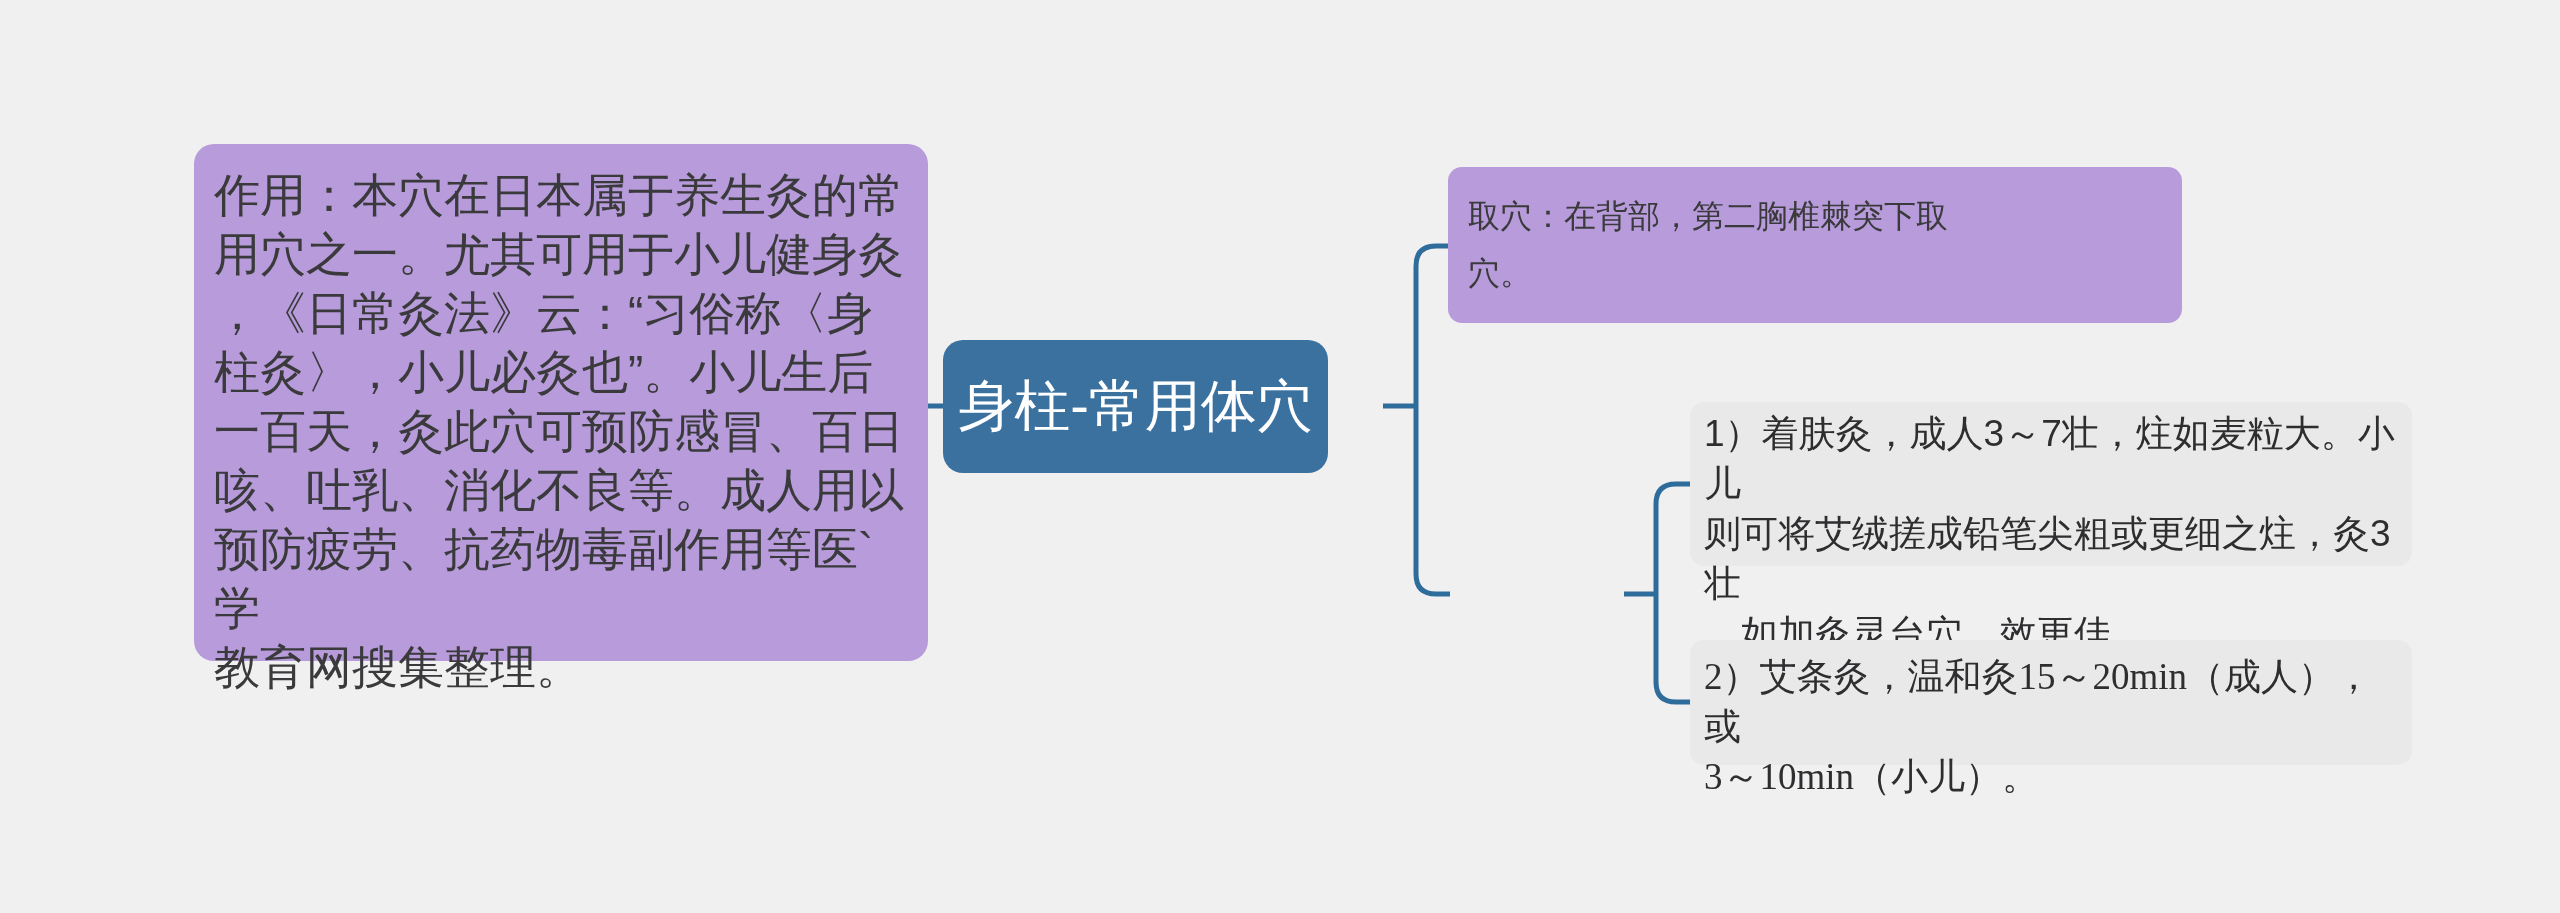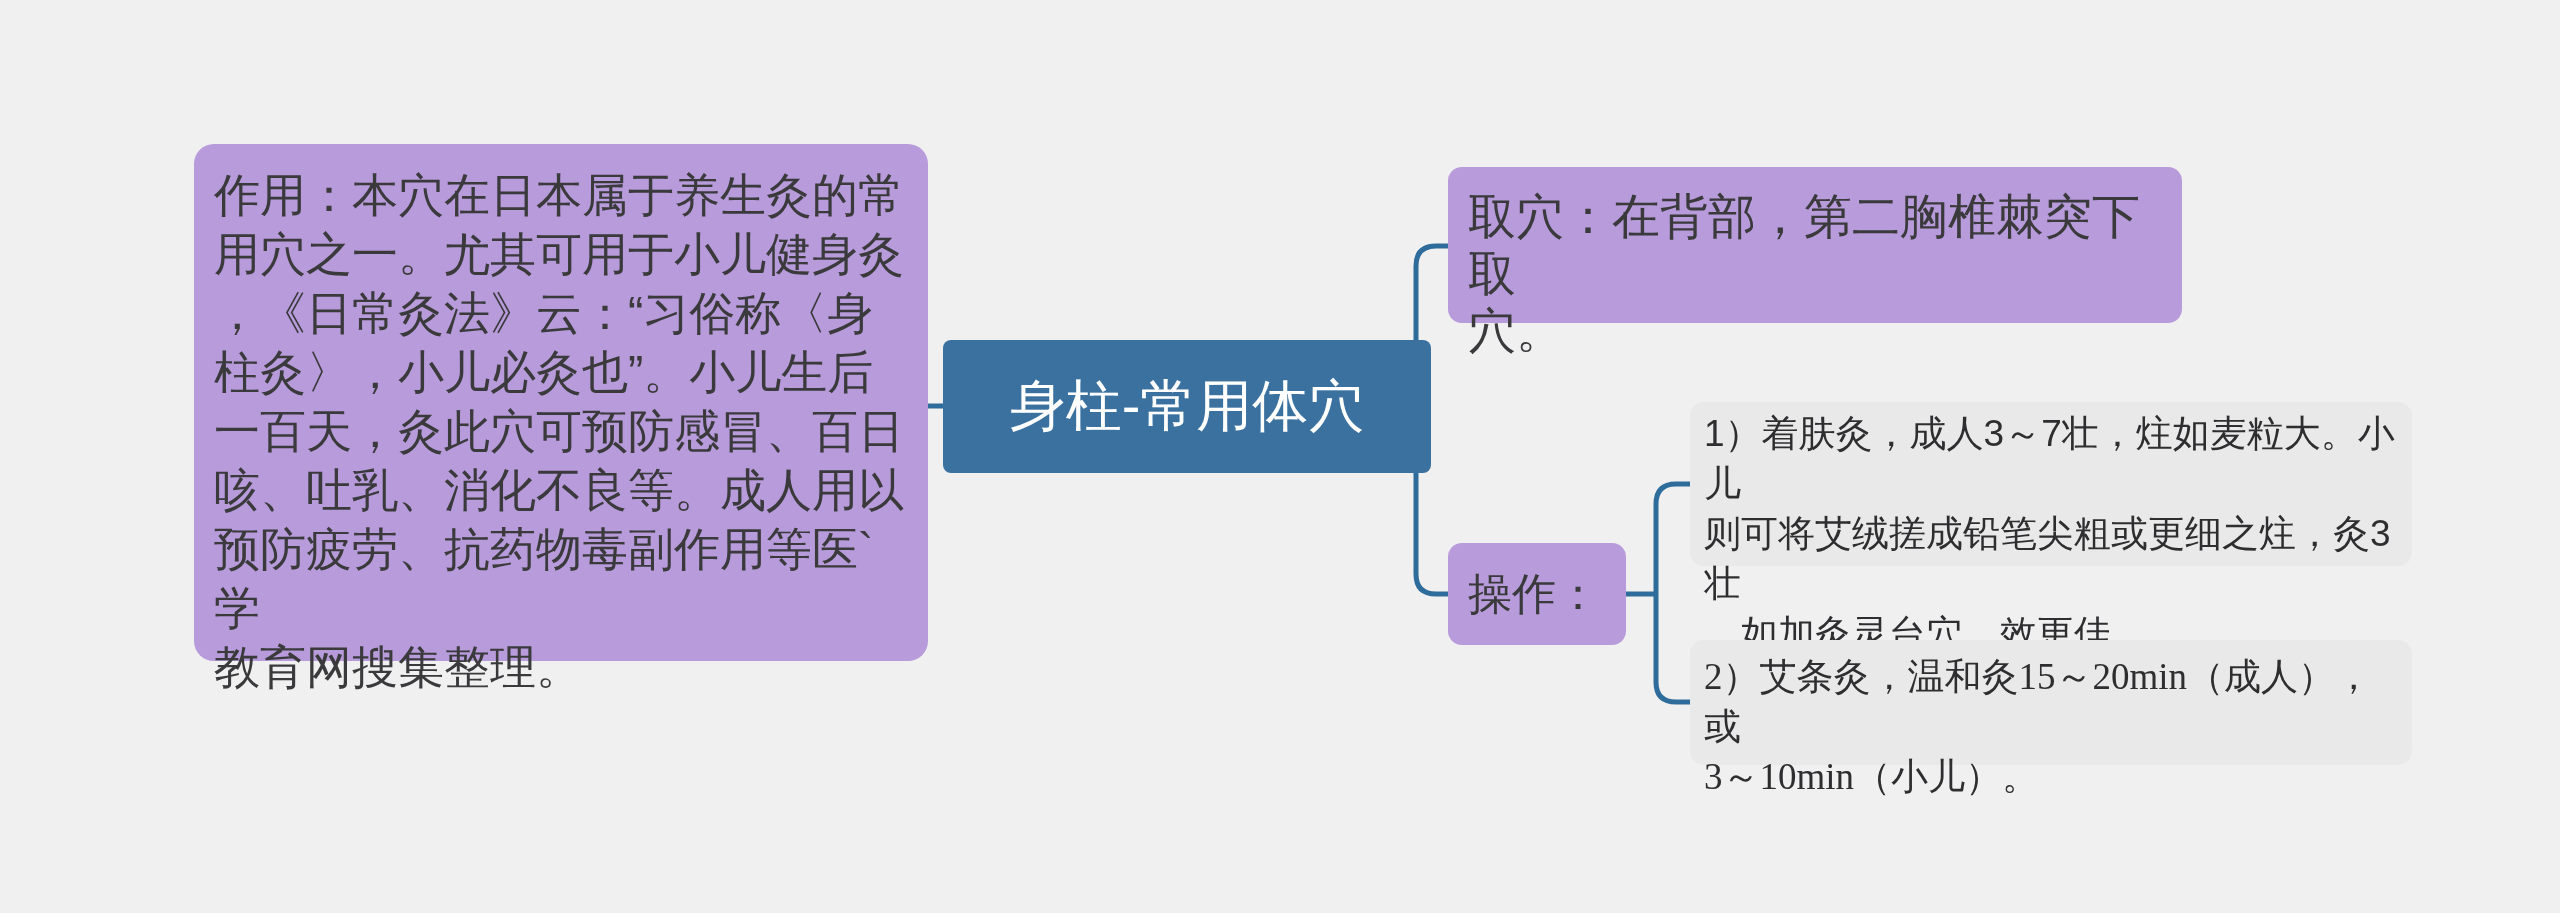--- a/index.html
+++ b/index.html
@@ -41,37 +41,37 @@
     width: 734px; height: 517px;
     background: var(--purple, #B79BDA);
     border-radius: 20px;
     padding: 22px 20px;
     font-size: 46px;
     line-height: 59px;
     margin-left: 46px;
   }
   .node-root {
     left: 943px; top: 340px;
-    width: 488px; height: 133px;
+    width: 385px; height: 133px;
     background: var(--blue, #3B719F);
-    border-radius: 8px;
+    border-radius: 20px;
     color: var(--text_light, #FFFFFF);
     font-size: 56px;
     display: flex;
     align-items: center;
     justify-content: center;
     white-space: nowrap;
   }
   .node-locating {
     left: 1448px; top: 167px;
     width: 734px; height: 156px;
     background: var(--purple, #B79BDA);
     border-radius: 14px;
     padding: 21px 20px;
-    font-size: 48px;
+    font-size: 32px;
     line-height: 57px;
   }
   .node-operation {
     left: 1448px; top: 543px;
     width: 178px; height: 102px;
     background: var(--purple, #B79BDA);
     border-radius: 14px;
     padding-left: 20px;
     font-size: 44px;
     display: flex;
@@ -118,21 +118,20 @@
 一百天，灸此穴可预防感冒、百日
 咳、吐乳、消化不良等。成人用以
 预防疲劳、抗药物毒副作用等医`学
 教育网搜集整理。</div>
 
   <div class="node node-root">身柱-常用体穴</div>
 
   <div class="node node-locating">取穴：在背部，第二胸椎棘突下取
 穴。</div>
 
-  <div class="node node-operation">操作：</div>
 
   <div class="node node-step node-step1">1）着肤灸，成人3～7壮，炷如麦粒大。小儿
 则可将艾绒搓成铅笔尖粗或更细之炷，灸3壮
 。如加灸灵台穴，效更佳。</div>
 
   <div class="node node-step node-step2">2）艾条灸，温和灸15～20min（成人），或
 3～10min（小儿）。</div>
 
 </div>
 

